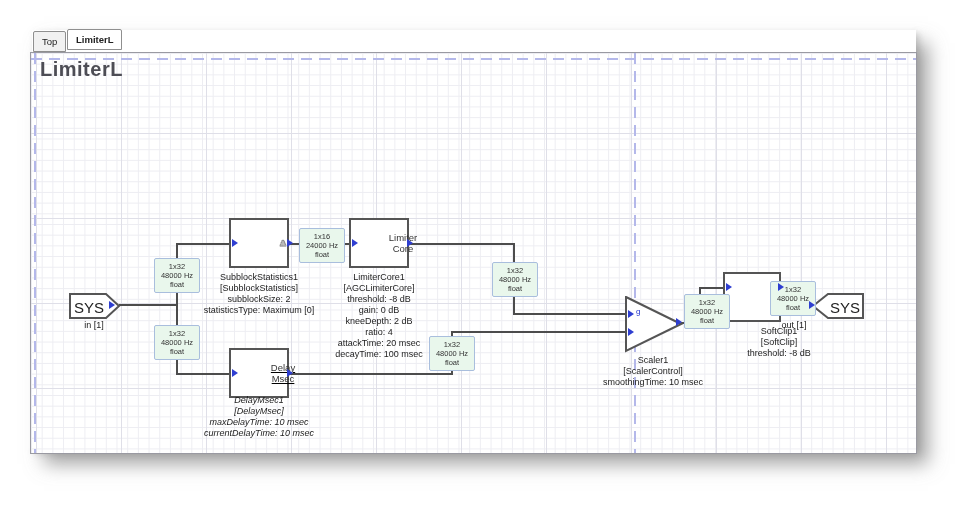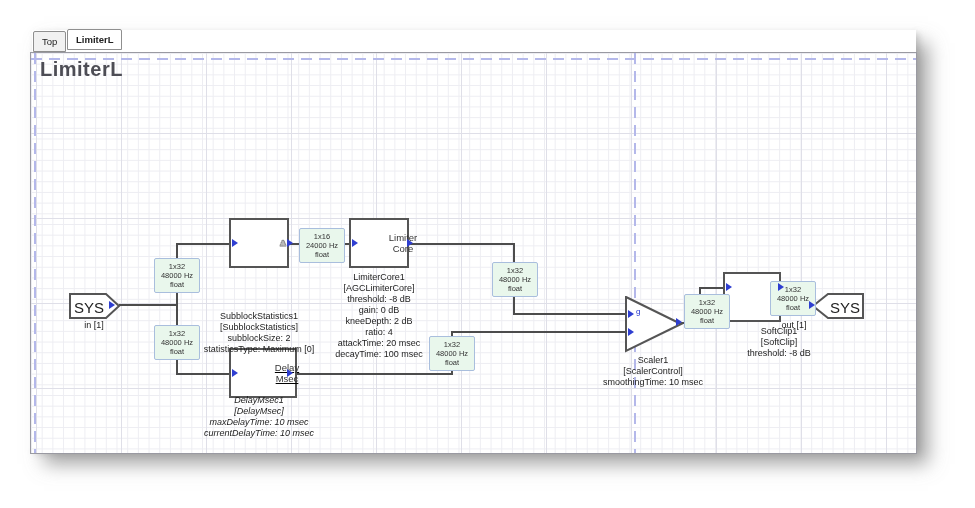--- a/index.html
+++ b/index.html
@@ -107,21 +107,21 @@
 
     <div class="block" style="left:198px;top:165px;width:60px;height:50px;">
       <svg class="iconsvg" width="30" height="28" viewBox="0 0 30 28">
         <path d="M7 26 V20 M10 26 V12 M13 26 V5 M16 26 V4 M19 26 V7 M22 26 V14" stroke="#444" stroke-width="1.2" fill="none"></path>
         <path d="M4 26 L4 20 L7 20 L7 12 L10 12 L10 5 L13 5 L13 3 L17 3 L17 6 L20 6 L20 13 L23 13 L23 20 L26 20 L26 26" fill="none" stroke="#444" stroke-width="1.8"></path>
         <path d="M3 26 H27" stroke="#444" stroke-width="1.8"></path>
       </svg>
     </div>
     <span class="pin" style="left:201px;top:186px;"></span>
     <span class="pin" style="left:256px;top:186px;"></span>
-    <div class="cap" style="left:128px;top:219px;width:200px;margin-top:39px;">
+    <div class="cap" style="left:128px;top:219px;width:200px;">
       <div>SubblockStatistics1</div>
       <div>[SubblockStatistics]</div>
       <div>subblockSize: 2</div>
       <div>statisticsType: Maximum [0]</div>
     </div>
 
     <div class="block" style="left:318px;top:165px;width:60px;height:50px;">
       <div class="block-inner"><span>Limiter</span><br><span>Core</span></div>
     </div>
     <span class="pin" style="left:321px;top:186px;"></span>
@@ -130,21 +130,21 @@
       <div>LimiterCore1</div>
       <div>[AGCLimiterCore]</div>
       <div>threshold: -8 dB</div>
       <div>gain: 0 dB</div>
       <div>kneeDepth: 2 dB</div>
       <div>ratio: 4</div>
       <div>attackTime: 20 msec</div>
       <div>decayTime: 100 msec</div>
     </div>
 
-    <div class="block" style="left:198px;top:295px;width:68px;height:50px;text-decoration:underline;">
+    <div class="block" style="left:198px;top:295px;width:60px;height:50px;text-decoration:underline;">
       <div class="block-inner"><span>Delay</span><br><span>Msec</span></div>
     </div>
     <span class="pin" style="left:201px;top:316px;"></span>
     <span class="pin" style="left:256px;top:316px;"></span>
     <div class="cap" style="left:128px;top:342px;width:200px;font-style:italic;">
       <div>DelayMsec1</div>
       <div>[DelayMsec]</div>
       <div>maxDelayTime: 10 msec</div>
       <div>currentDelayTime: 10 msec</div>
     </div>

